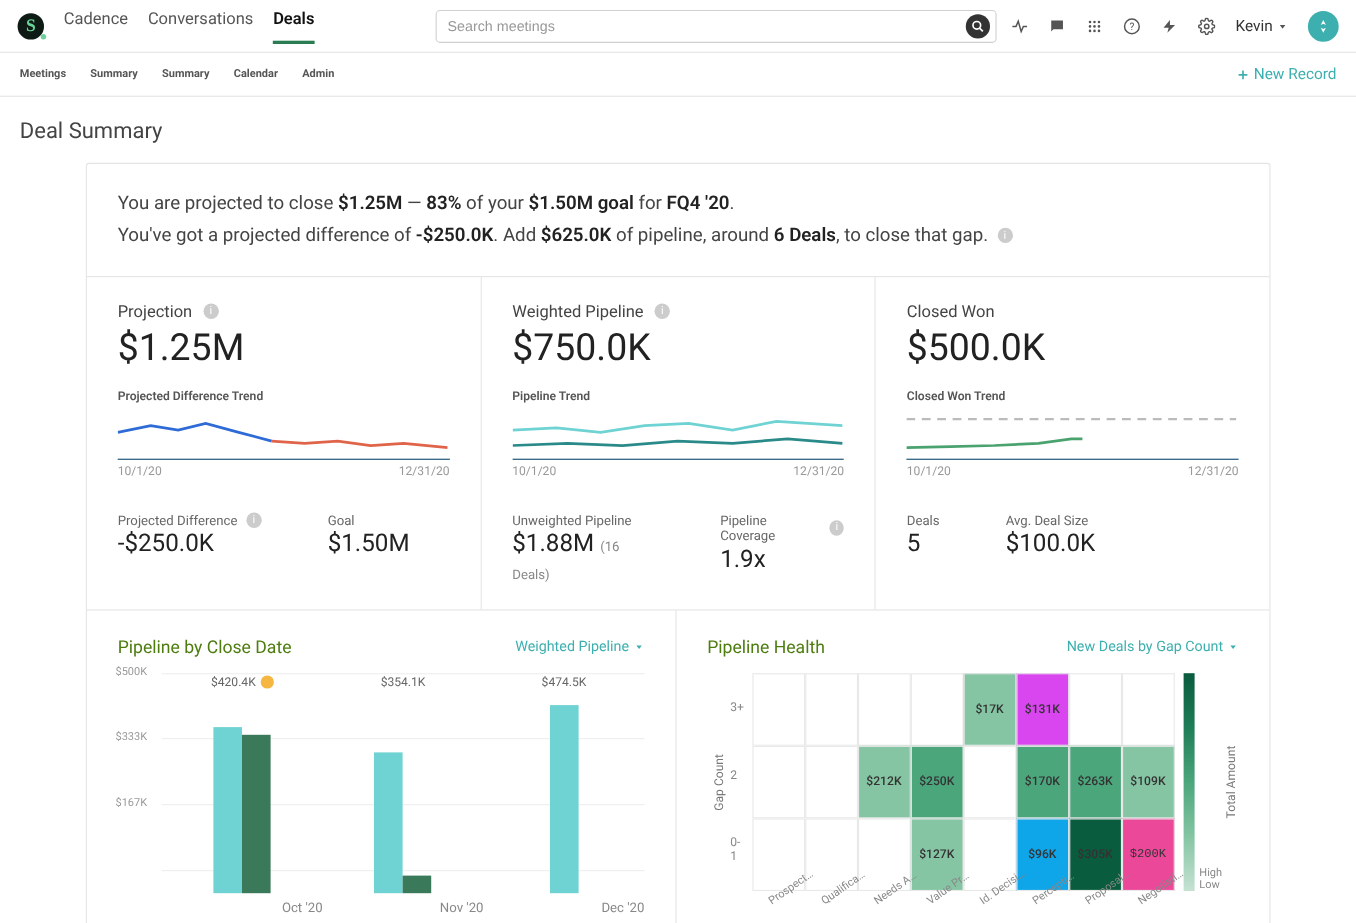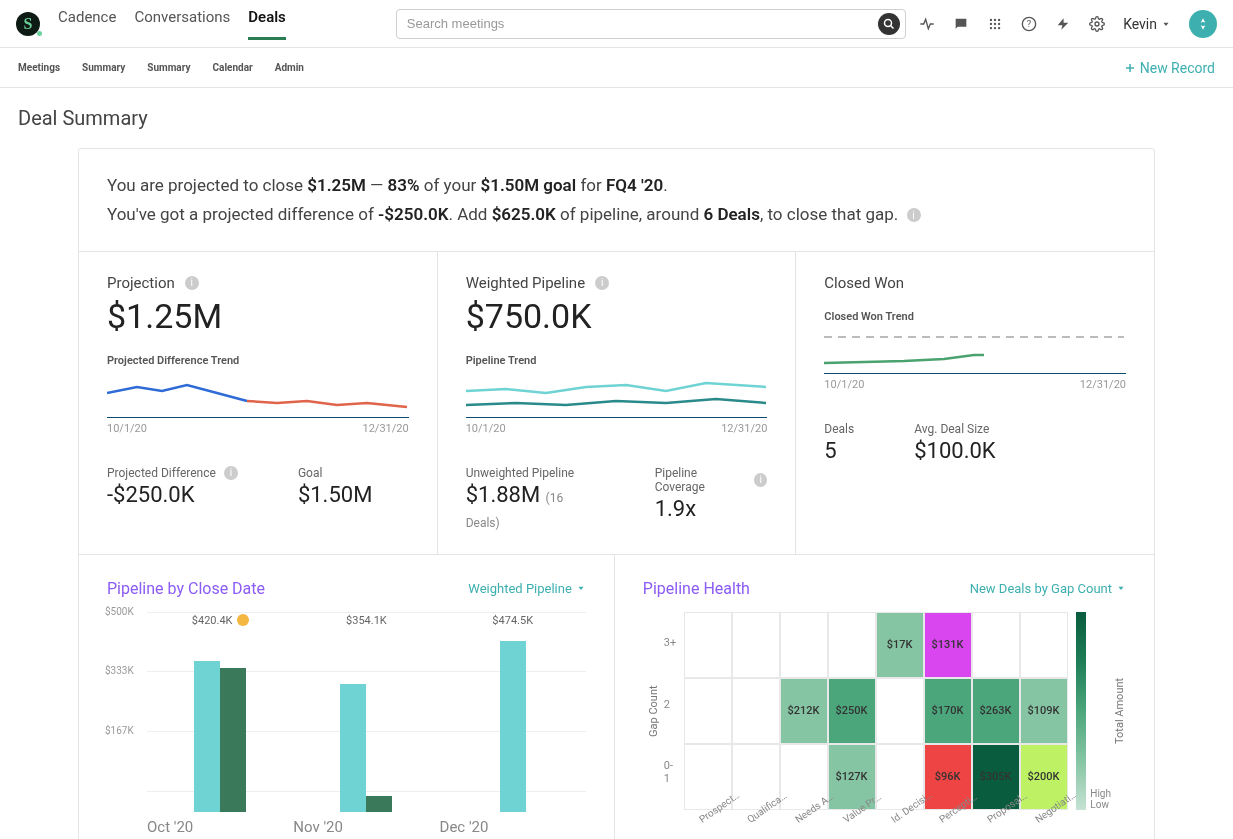--- a/index.html
+++ b/index.html
@@ -55,36 +55,36 @@
   .axis{display:flex;justify-content:space-between;font-size:11px;color:#999;border-top:1px solid #0c4a6e;padding-top:4px;margin-top:4px;}
   .substats{display:flex;gap:60px;margin-top:31px;}
   .sub-label{font-size:12px;color:#666;display:flex;align-items:center;gap:4px;}
   .sub-val{font-size:22px;color:#222;margin-top:2px;}
   .sub-val small{font-size:12px;color:#888;font-weight:400;}
   
   .chart-row{display:flex;margin-top:0;border-top:1px solid var(--border);}
   .chart-col{flex:1;padding:24px 28px;}
   .chart-col:first-child{border-right:1px solid var(--border);}
   .chart-head{display:flex;align-items:center;justify-content:space-between;margin-bottom:14px;}
-  .chart-title{font-size:16px;color:#8b5cf6;}
+  .chart-title{font-size:16px;color:#4d7c0f;}
   .dd{font-size:13px;color:var(--teal);cursor:pointer;display:flex;align-items:center;gap:4px;}
   
   
   .barchart{display:flex;align-items:flex-end;height:200px;position:relative;padding-left:40px;}
   .ygrid{position:absolute;left:40px;right:0;display:flex;flex-direction:column;justify-content:space-between;height:180px;top:0;}
   .gy{border-top:1px solid #eee;font-size:10px;color:#999;position:relative;}
   .gy span{position:absolute;left:-42px;top:-7px;}
   .bargroup{flex:1;display:flex;align-items:flex-end;justify-content:center;gap:0;height:180px;position:relative;}
   .bar{width:26px;}
   .bar.teal{background:#6fd3d3;}
   .bar.dgreen{background:#3a7a5a;}
   .barlabel{position:absolute;top:-18px;font-size:11px;color:#666;display:flex;align-items:center;gap:4px;white-space:nowrap;}
   .warn{width:12px;height:12px;border-radius:50%;background:#f5b642;display:inline-block;}
   .xlabels{display:flex;padding-left:40px;margin-top:6px;}
-  .xlabels span{flex:1;text-align:left;font-size:15px;color:#888;}
+  .xlabels span{flex:1;text-align:right;font-size:12px;color:#888;}
   .legend{display:flex;justify-content:center;gap:24px;margin-top:10px;font-size:11px;color:#555;}
   .lg-sw{width:10px;height:10px;display:inline-block;margin-right:4px;}
   
   
   .heatmap{display:flex;}
   .hm-ylab{writing-mode:vertical-rl;transform:rotate(180deg);font-size:11px;color:#777;text-align:center;padding:0 4px;}
   .hm-yvals{display:flex;flex-direction:column;justify-content:space-around;font-size:11px;color:#888;padding-right:6px;height:198px;}
   .hm-grid{display:grid;grid-template-columns:repeat(8,48px);grid-template-rows:repeat(3,66px);}
   .cell{border:1px solid #e8e8e8;display:flex;align-items:center;justify-content:center;font-size:11px;color:#333;font-weight:500;}
   .scalebar{width:12px;height:198px;background:linear-gradient(to bottom,#0a5c3e,#1f7d57,#4ca67c,#85c5a3,#c6e2d3);margin-left:8px;}
@@ -256,20 +256,21 @@
                 <span>Pipeline Coverage</span>
                 <span class="info-icon">i</span>
               </div>
             <div class="sub-val">1.9x</div>
           </div>
         </div>
       </div>
 
       <div class="stat-col">
         <div class="stat-label">Closed Won</div>
+        <div class="stat-big">$500.0K</div>
         <div class="trend-label">Closed Won Trend</div>
         <svg class="sparkline" viewBox="0 0 300 42" preserveAspectRatio="none">
           <line x1="0" y1="10" x2="300" y2="10" stroke="#bbb" stroke-width="2" stroke-dasharray="8 6"></line>
           <polyline fill="none" stroke="#4aa36f" stroke-width="2.5" points="0,36 40,35 80,34 120,32 150,28 160,28"></polyline>
         </svg>
         <div class="axis">
             <span>10/1/20</span>
             <span>12/31/20</span>
           </div>
         <div class="substats">
@@ -371,23 +372,23 @@
               <div class="cell" style="background: rgb(76, 166, 124);">$250K</div>
               <div class="cell" style="background: rgb(255, 255, 255);"></div>
               <div class="cell" style="background: rgb(76, 166, 124);">$170K</div>
               <div class="cell" style="background: rgb(76, 166, 124);">$263K</div>
               <div class="cell" style="background: rgb(133, 197, 163);">$109K</div>
               <div class="cell" style="background: rgb(255, 255, 255);"></div>
               <div class="cell" style="background: rgb(255, 255, 255);"></div>
               <div class="cell" style="background: rgb(255, 255, 255);"></div>
               <div class="cell" style="background: rgb(133, 197, 163);">$127K</div>
               <div class="cell" style="background: rgb(255, 255, 255);"></div>
-              <div class="cell" style="background: #ef4444;">$96K</div>
+              <div class="cell" style="background: #0ea5e9;">$96K</div>
               <div class="cell" style="background: rgb(10, 92, 62);">$305K</div>
-              <div class="cell" style="background: #bef264;">$200K</div>
+              <div class="cell" style="background: #ec4899; font-family: Liberation Mono, monospace;">$200K</div>
             </div>
           <div class="scalebar"></div>
           <div class="scalelabs">
               <span>High</span>
               <span>Low</span>
             </div>
           <div class="scaletxt">Total Amount</div>
         </div>
         <div class="hm-xlabels" id="hmx">
             <span>Prospecting</span>

